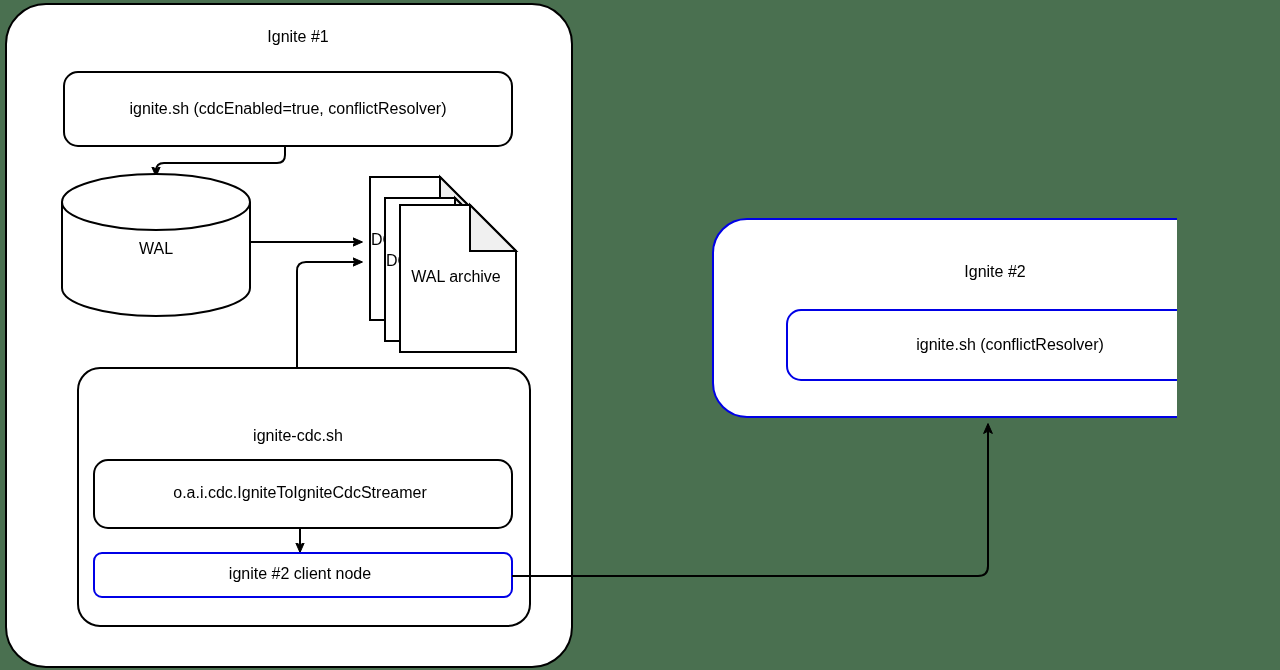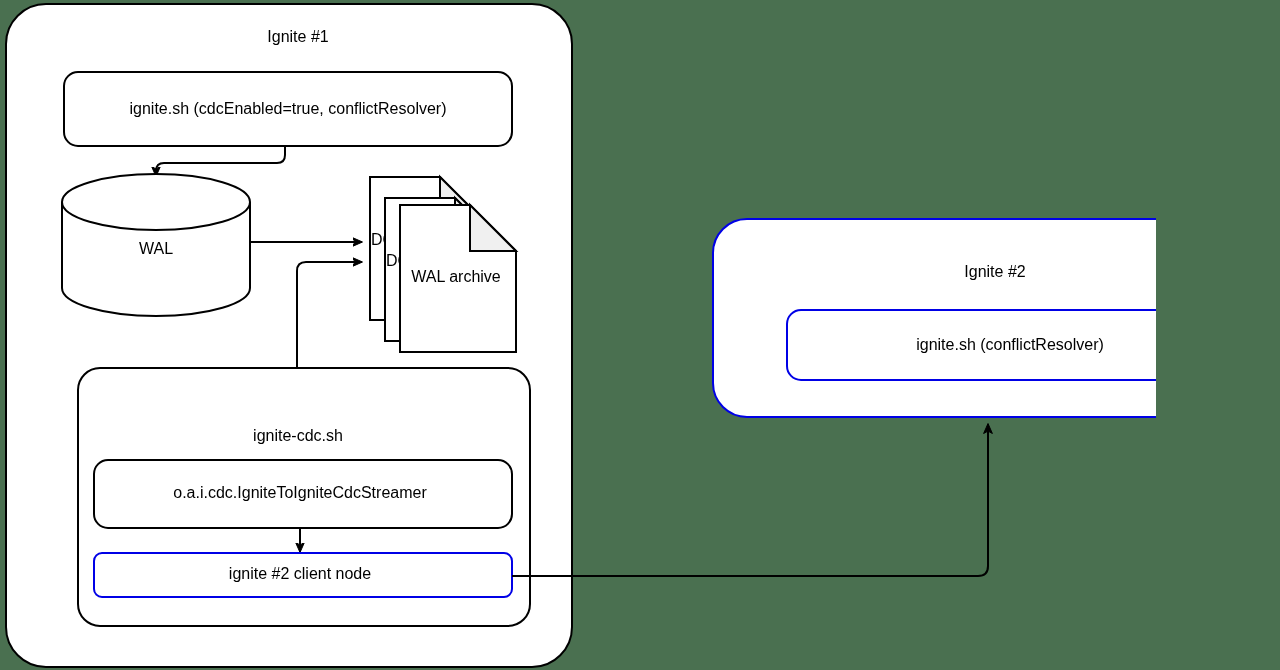--- a/index.html
+++ b/index.html
@@ -7,20 +7,21 @@
     padding: 0;
     background: #4a7050;
   }
   #stage {
     position: relative;
     width: 1156px;
     height: 670px;
     background: #4a7050;
     font-family: "Liberation Sans", sans-serif;
     overflow: hidden;
+    padding-left: 21px;
   }
   svg.diagram {
     position: absolute;
     left: 0;
     top: 0;
     width: 1280px;
     height: 670px;
     display: block;
   }
   .node-fill   { fill: #ffffff; }

